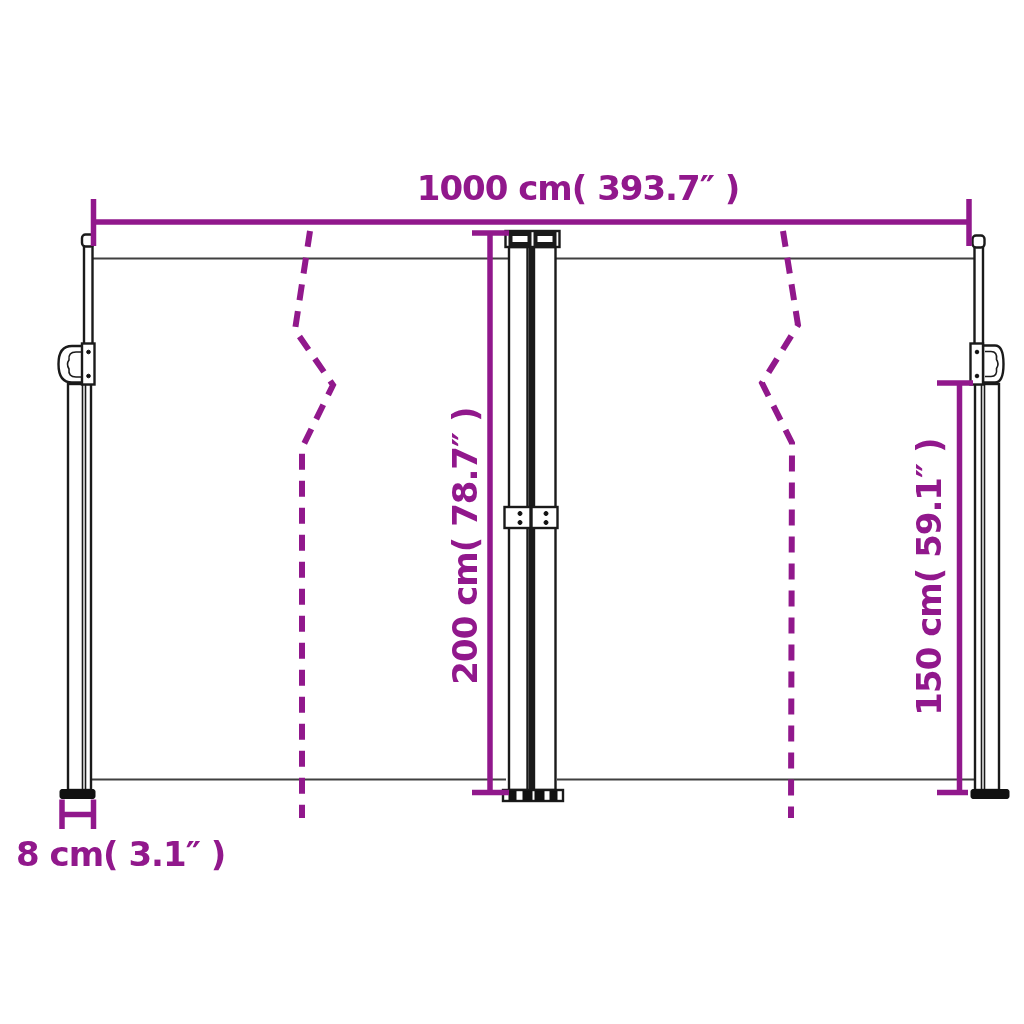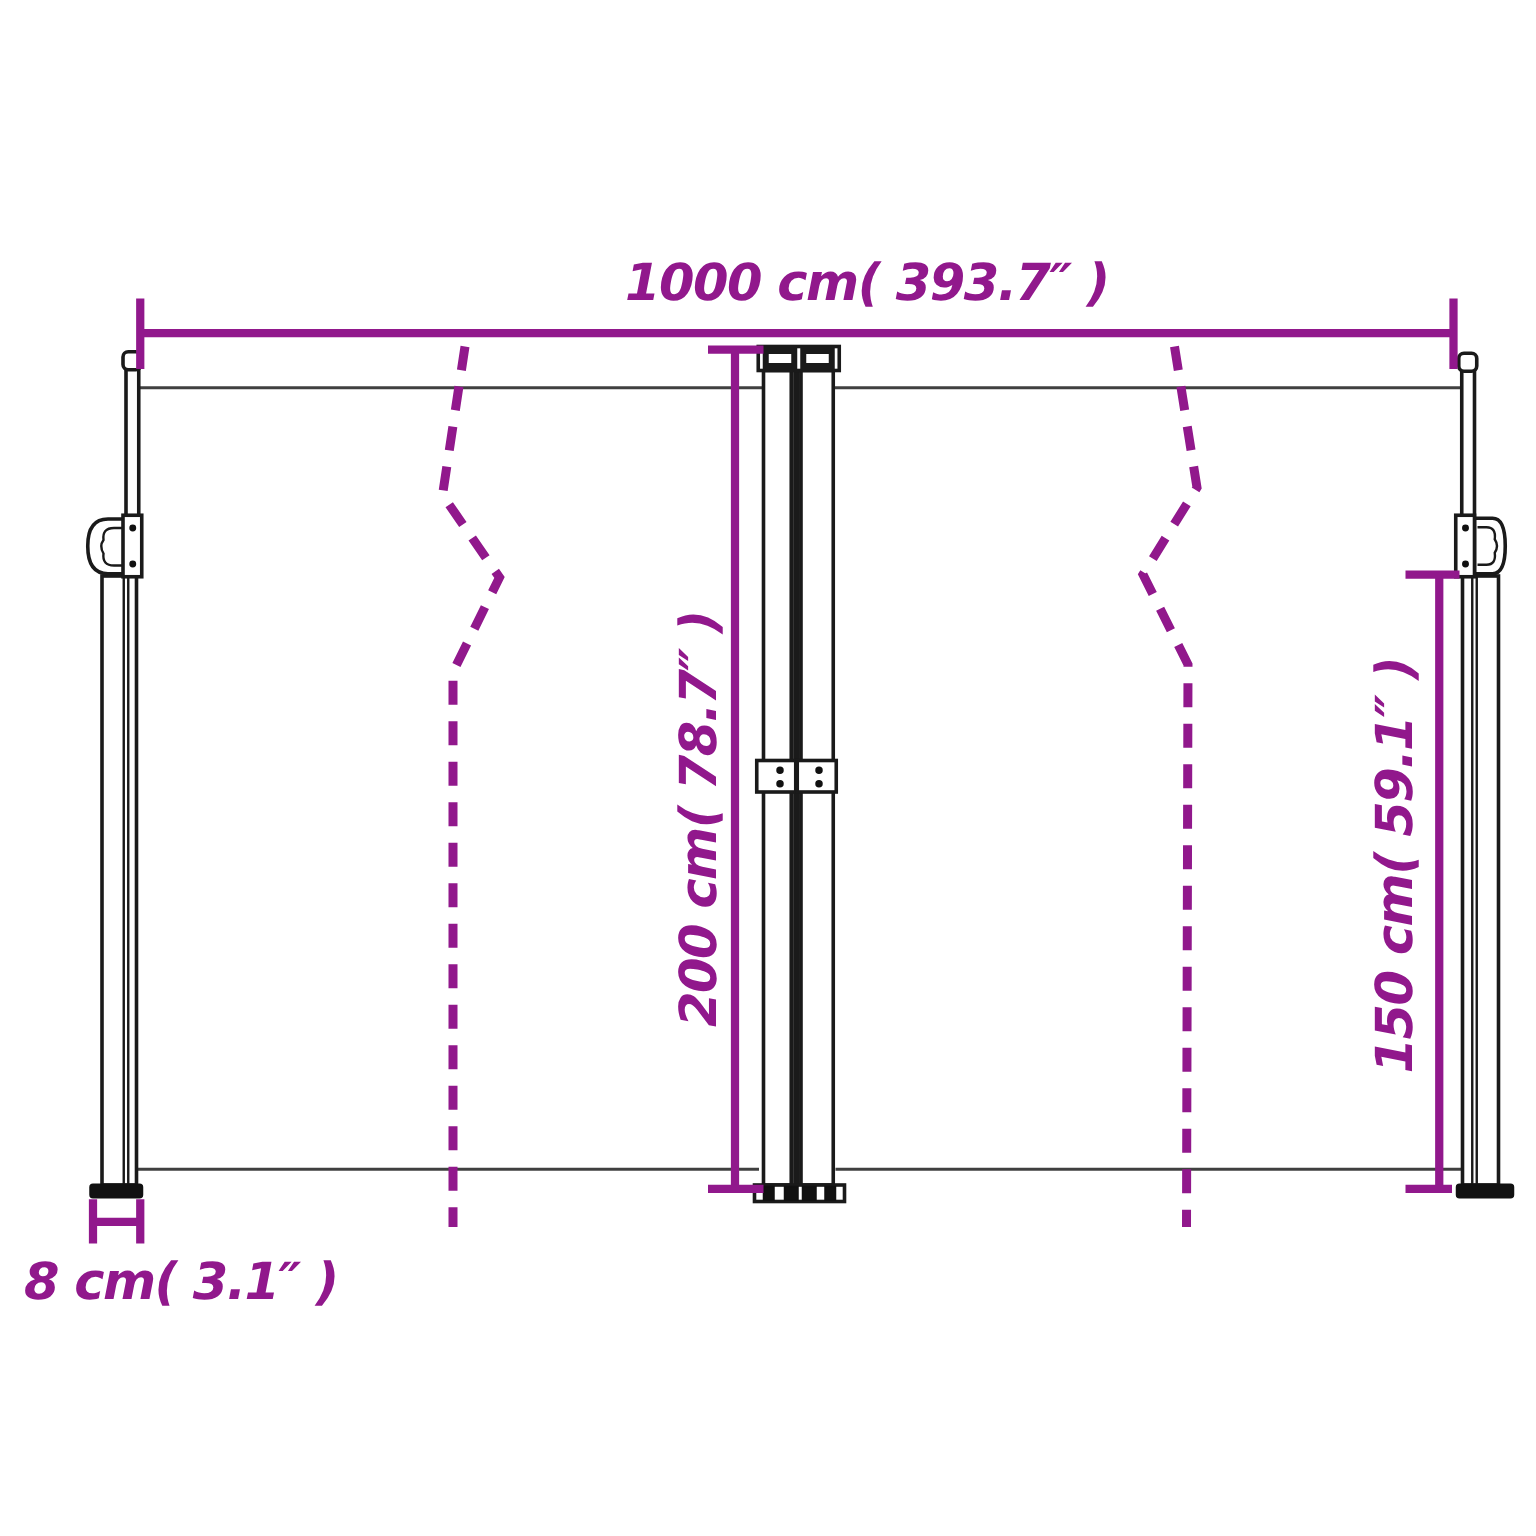--- a/index.html
+++ b/index.html
@@ -2,21 +2,21 @@
 <html style="--accent: #91188C; --structure: #1a1a1a; --fabric: #404040; --bg: #ffffff;"><head>
 <meta charset="utf-8">
 <style>
   :root{
     --accent:#91188C;
     --structure:#1a1a1a;
     --fabric:#404040;
     --bg:#ffffff;
   }
   html,body{margin:0;padding:0;background:var(--bg);}
-  .stage{width:1024px;height:1024px;position:relative;background:var(--bg);overflow:hidden;font-style:italic;}
+  .stage{width:1024px;height:1024px;position:relative;background:var(--bg);overflow:hidden;}
   svg{display:block;}
   .struct{stroke:var(--structure);stroke-width:2.4;fill:none;}
   .struct-fill{stroke:var(--structure);stroke-width:2.4;fill:#ffffff;}
   .struct-heavy{stroke:var(--structure);stroke-width:4;fill:#ffffff;}
   .struct-thin{stroke:var(--structure);stroke-width:1.6;fill:none;}
   .blackfill{fill:#111111;stroke:#111111;stroke-width:1;}
   .fabric{stroke:var(--fabric);stroke-width:2;fill:none;}
   .dim{stroke:var(--accent);stroke-width:5.5;fill:none;stroke-linecap:butt;}
   .dash{stroke:var(--accent);stroke-width:6;fill:none;stroke-dasharray:16 11;stroke-linecap:butt;stroke-linejoin:miter;}
   .dim-label{fill:var(--accent);font-family:"DejaVu Sans",sans-serif;font-weight:bold;font-size:34px;letter-spacing:-1px;}

